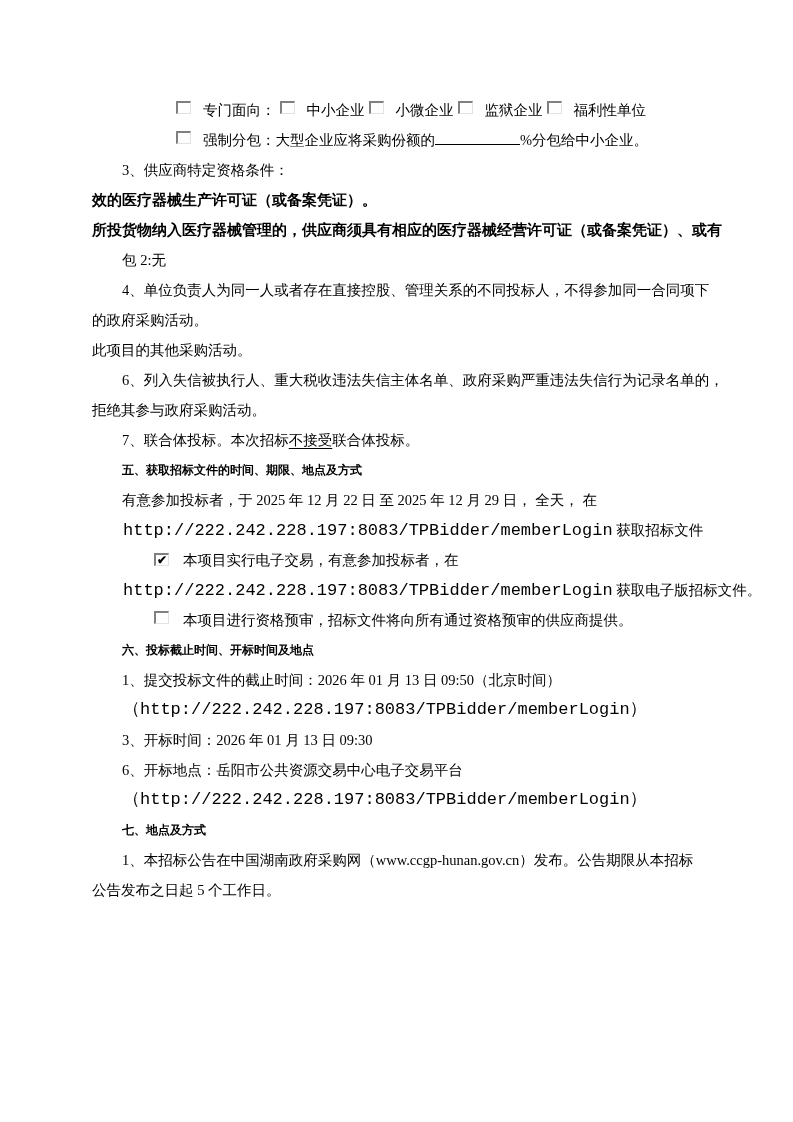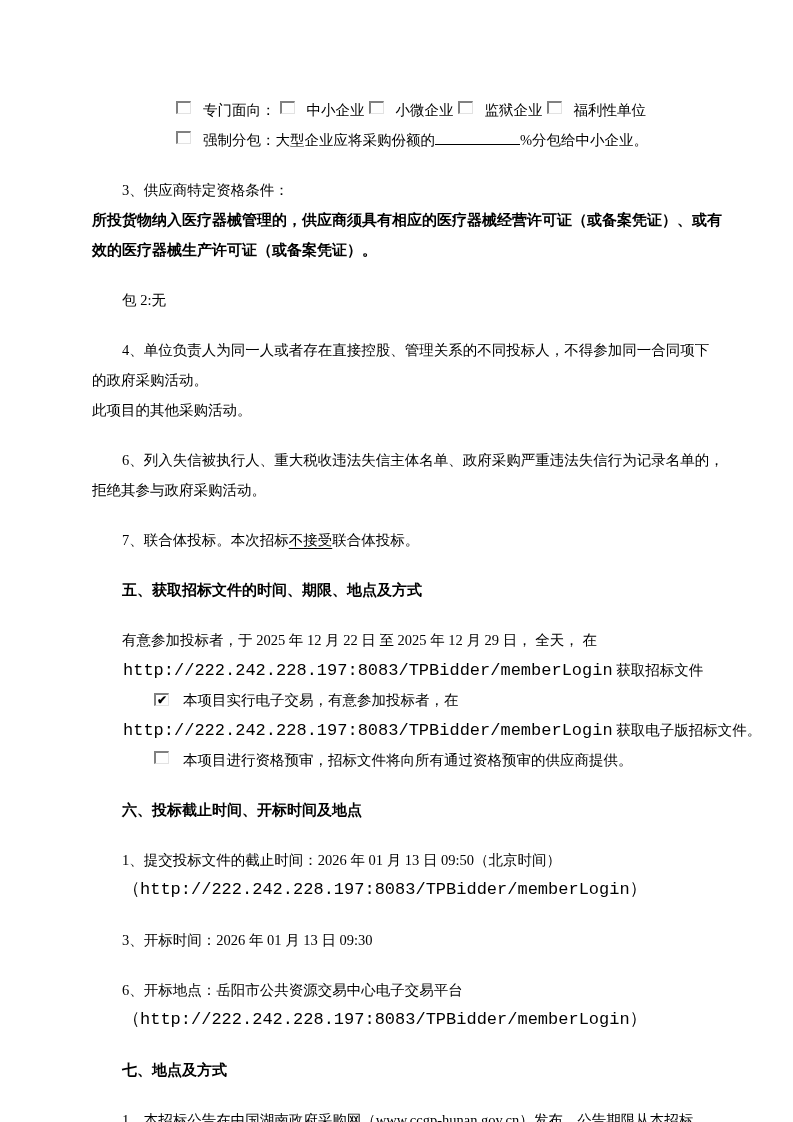--- a/index.html
+++ b/index.html
@@ -17,32 +17,32 @@
   }
   .doc {
     position: absolute;
     left: 92px;
     top: 95px;
     width: 618px;
     font-size: 14.5px;
     line-height: 30px;
   }
   .line { height: 30px; white-space: nowrap; }
-  .indent { padding-left: 30px; margin-top: 20px; }
+  .indent { padding-left: 30px; }
   .indent-cb { padding-left: 84px; }
   .indent-cb2 { padding-left: 62px; }
   .bold {
     font-family: "Liberation Sans", "DejaVu Sans", sans-serif;
     font-weight: bold;
     font-size: 15px;
   }
   .heading {
     font-family: "Liberation Sans", "DejaVu Sans", sans-serif;
     font-weight: bold;
-    font-size: 15px;
+    font-size: 12px;
   }
   .ul { text-decoration: underline; text-underline-offset: 3px; text-align: center; }
   .url {
     font-family: Liberation Mono, monospace;
     font-size: 17px;
     margin-left: 31px;
   }
   .cb {
     display: inline-block;
     width: 15px;
@@ -80,22 +80,22 @@
     <div class="line indent-cb">
       <span class="cb gap-r"></span><span class="opt-label">专门面向：</span><span class="cb gap-r gap-l"></span><span class="opt-label">中小企业</span><span class="cb gap-r gap-l"></span><span class="opt-label">小微企业</span><span class="cb gap-r gap-l"></span><span class="opt-label">监狱企业</span><span class="cb gap-r gap-l"></span><span class="opt-label">福利性单位</span>
     </div>
 
     <div class="line indent-cb">
       <span class="cb gap-r"></span><span>强制分包：</span><span>大型企业应将采购份额的</span><span class="blank"></span><span>%分包给中小企业。</span>
     </div>
 
     <div class="line indent">3、供应商特定资格条件：</div>
 
+    <div class="line bold">效的医疗器械生产许可证（或备案凭证）。</div>
     <div class="line bold">所投货物纳入医疗器械管理的，供应商须具有相应的医疗器械经营许可证（或备案凭证）、或有</div>
-    <div class="line bold">效的医疗器械生产许可证（或备案凭证）。</div>
 
     <div class="line indent">包 2:无</div>
 
     <div class="line indent">4、单位负责人为同一人或者存在直接控股、管理关系的不同投标人，不得参加同一合同项下</div>
     <div class="line">的政府采购活动。</div>
 
     <div class="line">此项目的其他采购活动。</div>
 
     <div class="line indent">6、列入失信被执行人、重大税收违法失信主体名单、政府采购严重违法失信行为记录名单的，</div>
     <div class="line">拒绝其参与政府采购活动。</div>

